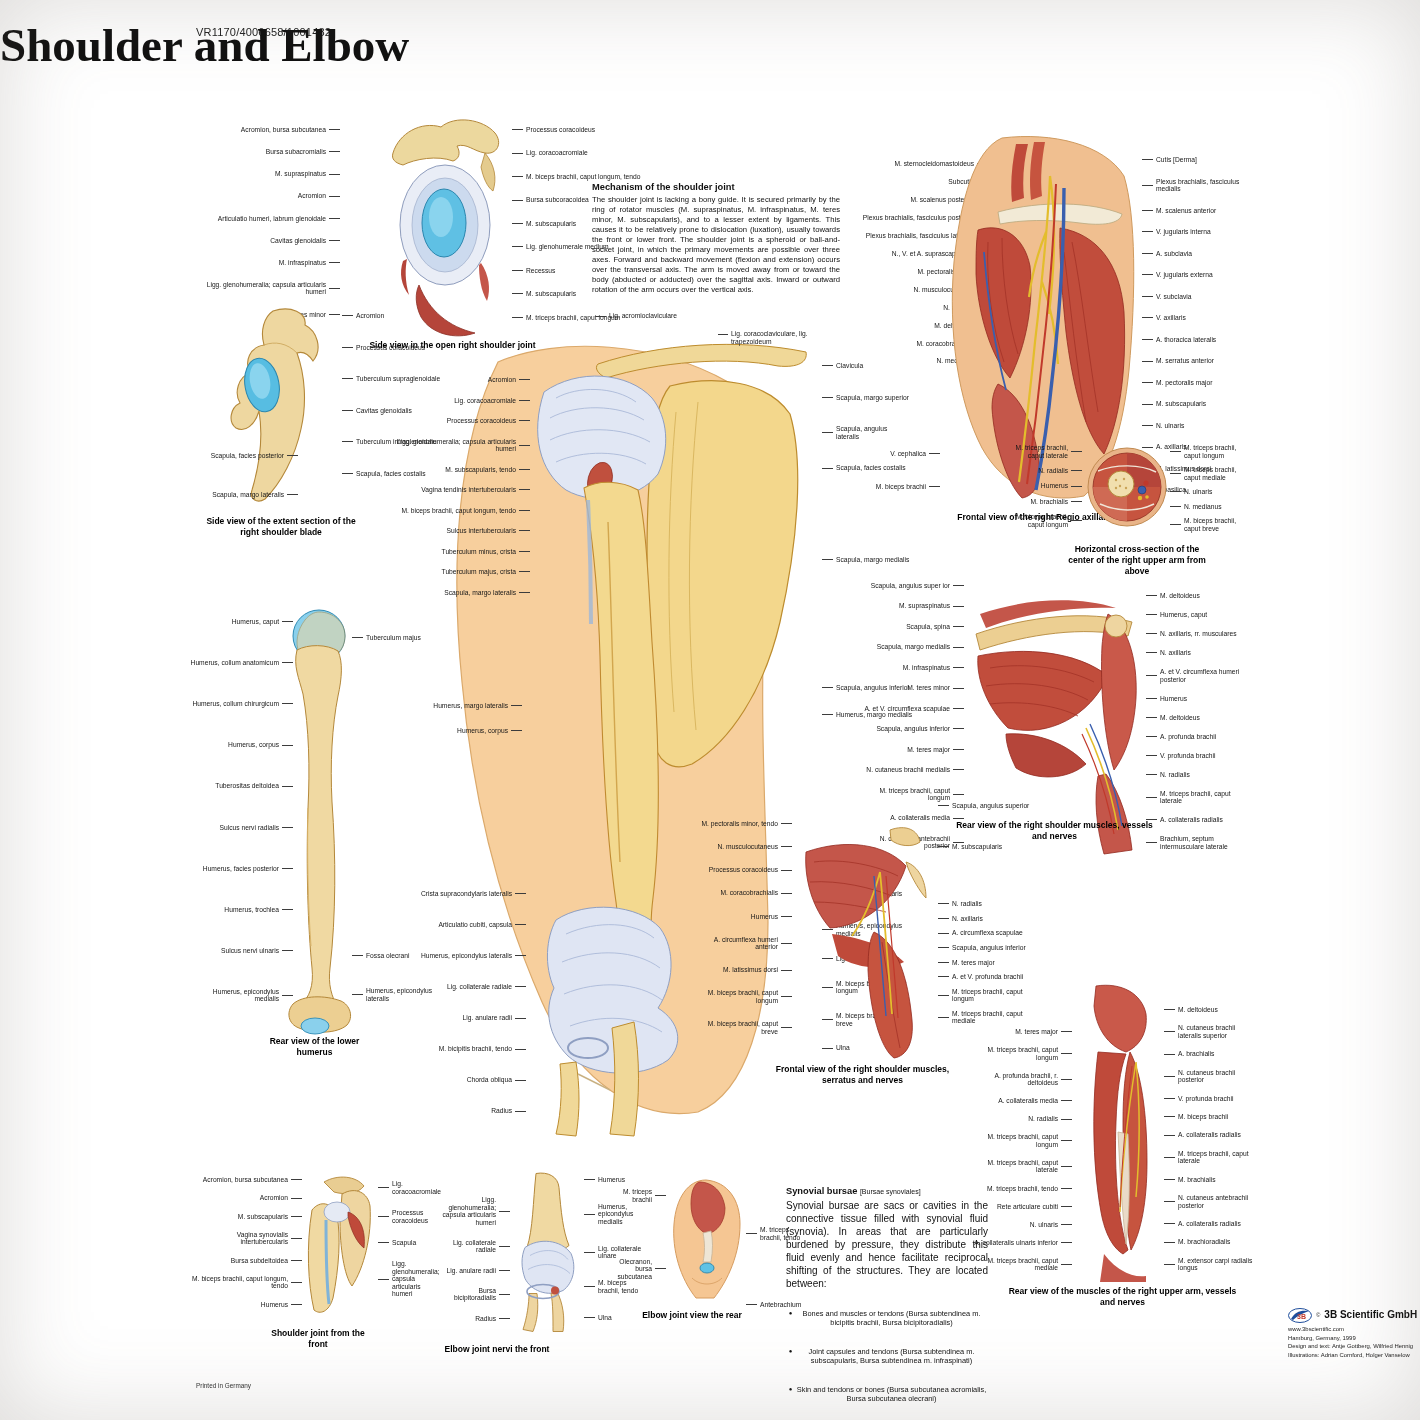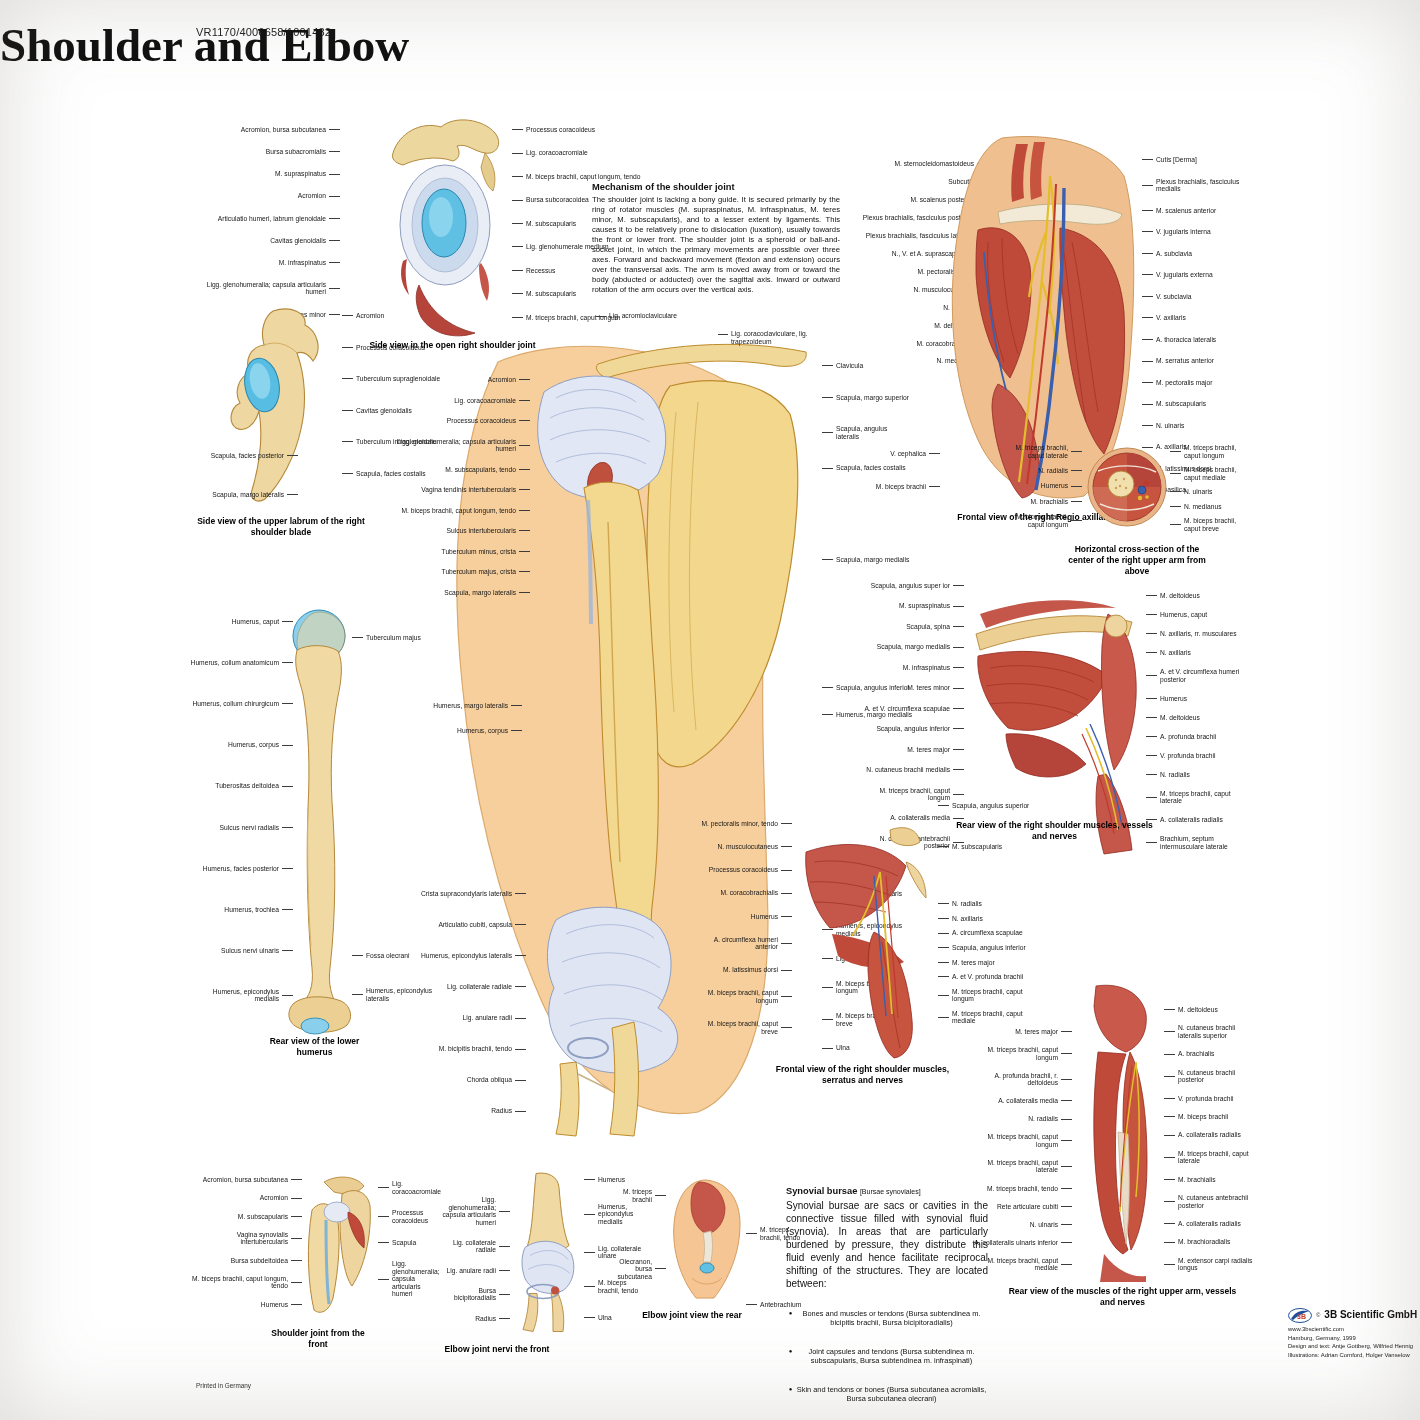--- a/index.html
+++ b/index.html
@@ -170,21 +170,21 @@
   <div class="lblcol left" style="left:186px;top:452px;width:112px;height:46px">
       <div class="lbl">
         <span class="t">Scapula, facies posterior</span>
         <span class="ln"></span>
       </div>
       <div class="lbl">
         <span class="t">Scapula, margo lateralis</span>
         <span class="ln"></span>
       </div>
     </div>
-  <div class="caption" style="left:196px;top:516px;width:170px">Side view of the upper labrum of the right shoulder blade</div>
+  <div class="caption" style="left:196px;top:516px;width:170px">Side view of the extent section of the right shoulder blade</div>
 
   <div class="lblcol left" style="left:188px;top:618px;width:105px;height:385px">
       <div class="lbl">
         <span class="t">Humerus, caput</span>
         <span class="ln"></span>
       </div>
       <div class="lbl">
         <span class="t">Humerus, collum anatomicum</span>
         <span class="ln"></span>
       </div>

